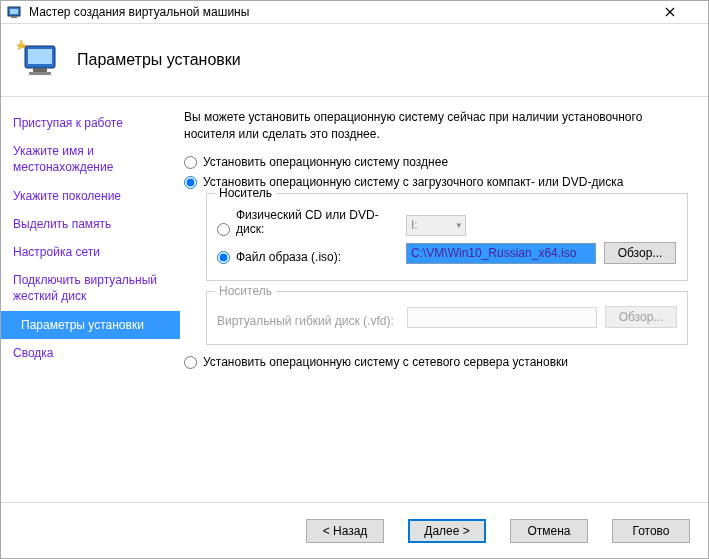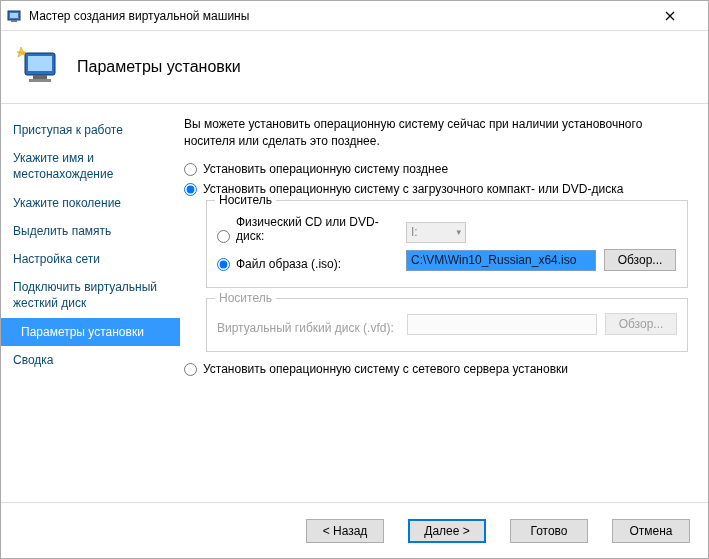--- a/index.html
+++ b/index.html
@@ -1,48 +1,48 @@
 <!DOCTYPE html>
 <html><head>
 <meta charset="utf-8">
 <style>
   * { box-sizing: border-box; font-family: 'Segoe UI', Tahoma, sans-serif; }
   body { margin: 0; background: #fff; }
   .window { width: 709px; height: 559px; background: #fff; position: relative; border: 1px solid #aaa; }
-  .titlebar { height: 30px; display: flex; align-items: center; padding: 0 16px 0 6px; border-bottom: 1px solid #ddd; }
+  .titlebar { height: 23px; display: flex; align-items: center; padding: 0 16px 0 6px; border-bottom: 1px solid #ddd; }
   .title-icon { width: 16px; height: 16px; margin-right: 6px; }
   .title-text { font-size: 12px; flex: 1; color: #000; }
   .close-btn { width: 45px; height: 29px; display: flex; align-items: center; justify-content: center; font-size: 13px; color: #000; }
 
   .header { padding: 14px 20px 14px 14px; display: flex; align-items: center; border-bottom: 1px solid #ddd; }
   .header-icon { width: 48px; height: 44px; margin-right: 14px; }
   .header-title { font-size: 16px; color: #000; }
 
   .body { display: flex; height: calc(100% - 30px - 75px - 56px); }
   .sidebar { width: 182px; padding: 12px 0; }
-  .sidebar-item { font-size: 12px; padding: 6px 12px; color: #0c4a6e; cursor: pointer; line-height: 1.35; }
+  .sidebar-item { font-size: 12px; padding: 6px 12px; color: #6d28d9; cursor: pointer; line-height: 1.35; }
   .sidebar-item.selected { background: #3399ff; color: #fff; padding-left: 20px; }
 
   .content { flex: 1; padding: 12px 20px 0 4px; font-size: 12px; color: #000; }
   .intro { margin-bottom: 12px; line-height: 1.4; }
 
   .opt-row { display: flex; align-items: center; margin: 6px 0 4px 0; }
   .opt-row input[type=radio] { margin: 1px 6px 0 0; }
   .opt-label { flex: 1; }
 
   .fieldset { border: 1px solid #d0d0d0; margin: 4px 0 10px 22px; padding: 8px 10px 10px 10px; position: relative; }
   .fieldset-title { position: absolute; top: -8px; left: 8px; background: #fff; padding: 0 4px; font-size: 12px; color: #000; }
   .fieldset.disabled .fieldset-title { color: #a0a0a0; }
   .sub-row { display: flex; align-items: flex-end; margin: 6px 0; }
   .sub-row input[type=radio] { margin: 0 6px 0 0; }
   .sub-label { width: 170px; }
   .sub-label.disabled, .disabled-text { color: #a0a0a0; }
   .drive-select { width: 60px; height: 21px; border: 1px solid #ccc; background: #efefef; color: #888; font-size: 12px; padding: 0 4px; display: inline-flex; align-items: center; justify-content: space-between; }
   .iso-input { width: 190px; height: 21px; border: 1px solid #7a9ac0; background: #fff; color: #000; font-size: 12px; padding: 1px 4px; }
-  .iso-input.sel { background: #3399ff; color: #0f172a; }
+  .iso-input.sel { background: #3399ff; color: #4c1d95; }
   .vfd-input { width: 190px; height: 21px; border: 1px solid #d8d8d8; background: #fbfbfb; }
   .browse { width: 72px; height: 22px; border: 1px solid #adadad; background: #e1e1e1; font-size: 12px; cursor: pointer; margin-left: 8px; }
   .browse[disabled] { color: #a0a0a0; background: #efefef; border-color: #d8d8d8; cursor: default; }
 
   .footer { position: absolute; bottom: 0; left: 0; right: 0; height: 56px; border-top: 1px solid #ddd; display: flex; align-items: center; justify-content: flex-end; padding: 0 18px; gap: 24px; }
   .footer button { height: 24px; min-width: 78px; border: 1px solid #adadad; background: #e1e1e1; font-size: 12px; cursor: pointer; padding: 0 10px; }
   .footer button.primary { border: 1px solid #0078d7; box-shadow: inset 0 0 0 1px #0078d7; }
 
   .chev { font-size: 9px; color: #888; }
 </style>
@@ -136,17 +136,17 @@
       <div class="opt-row">
         <input type="radio" name="main" style="">
         <span class="opt-label">Установить операционную систему с сетевого сервера установки</span>
       </div>
     </div>
   </div>
 
   <div class="footer">
     <button>&lt; Назад</button>
     <button class="primary">Далее &gt;</button>
+    <button>Отмена</button>
     <button>Готово</button>
-    <button>Отмена</button>
   </div>
 
 </div>
 
 </body></html>

